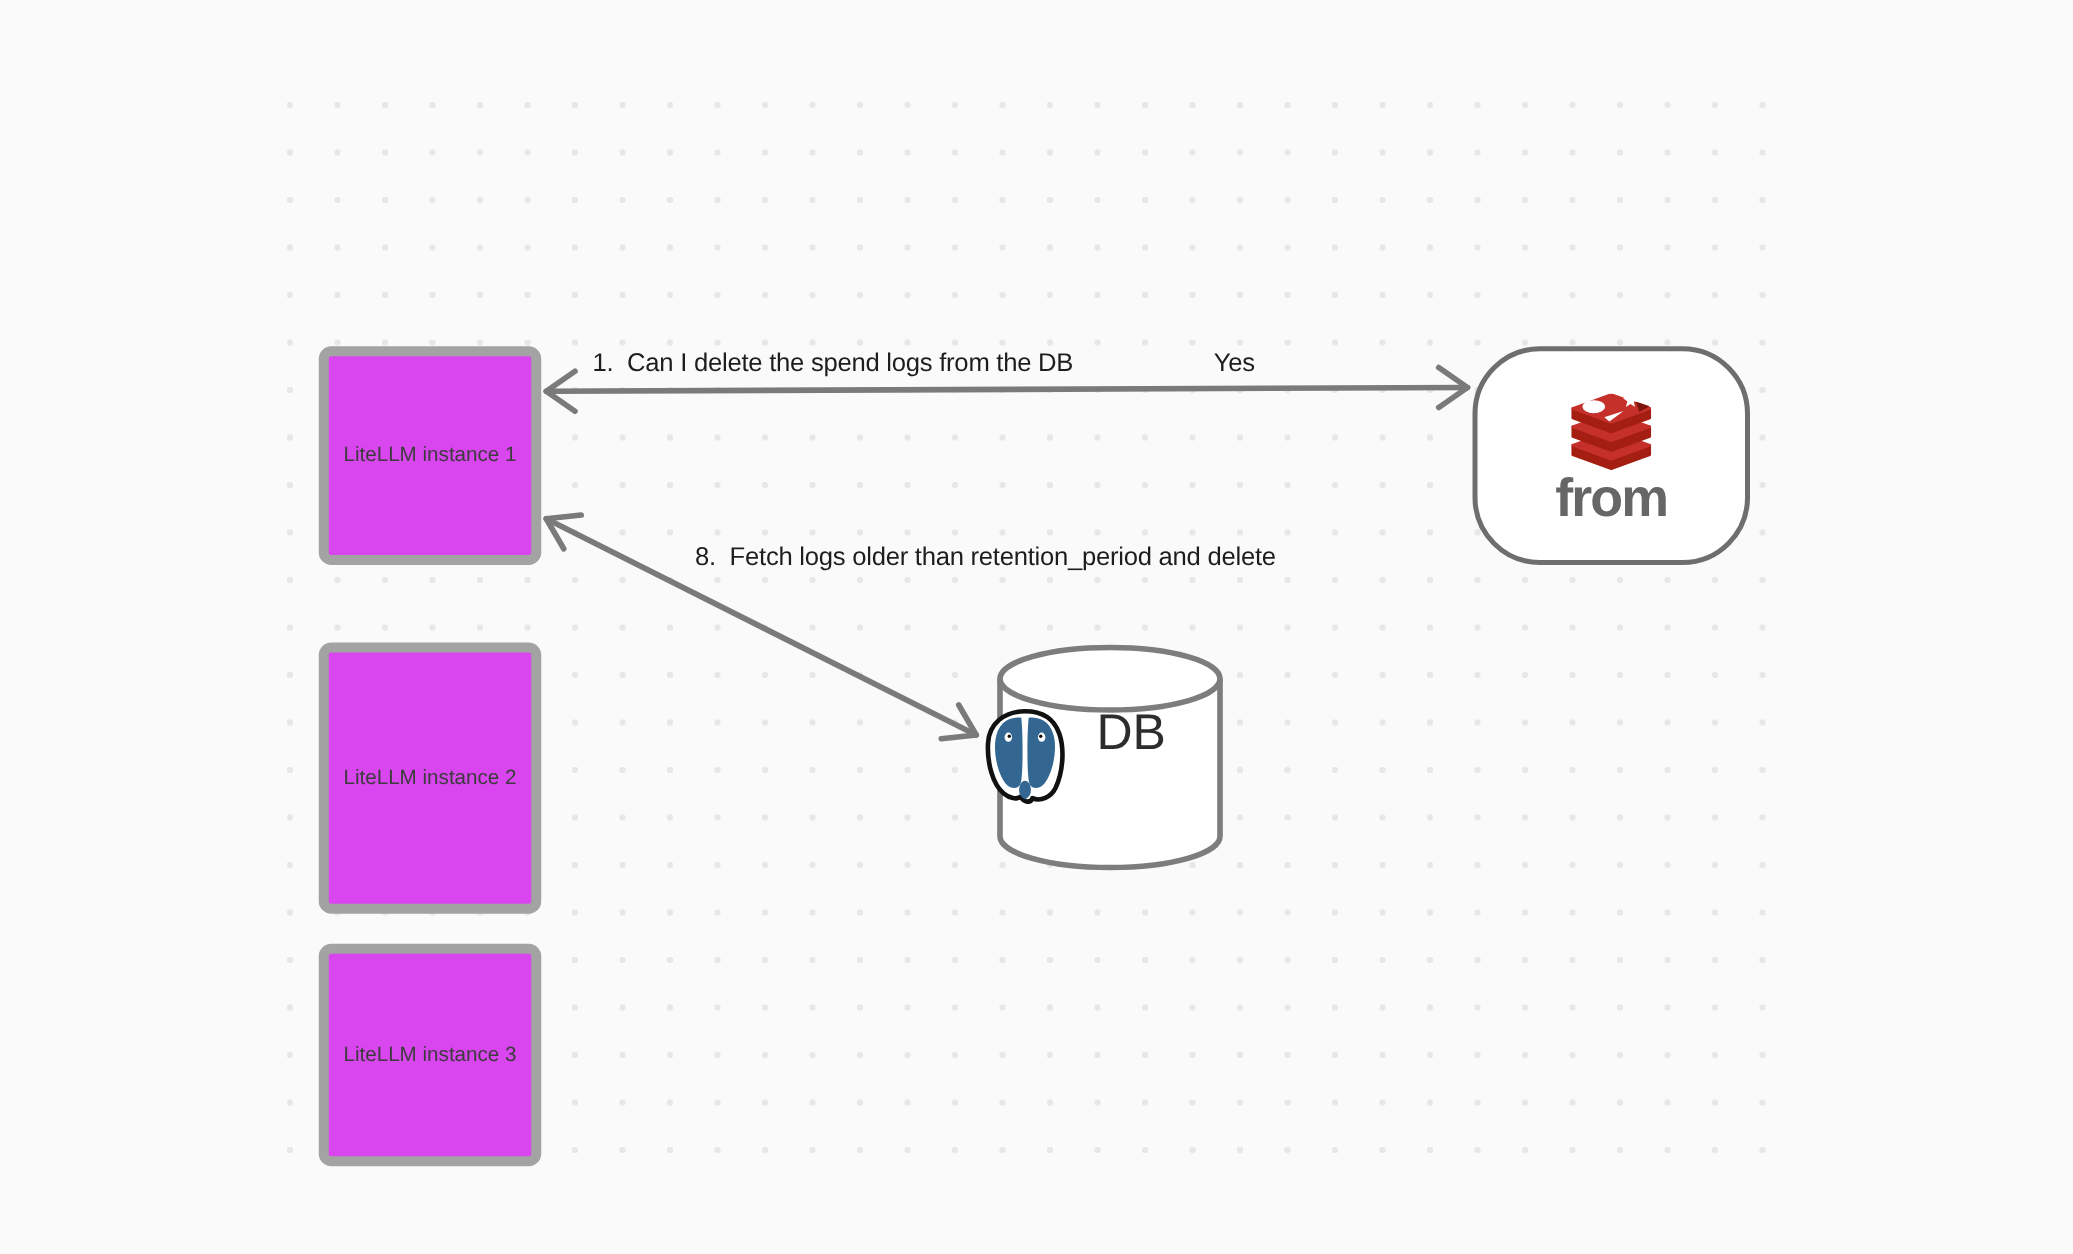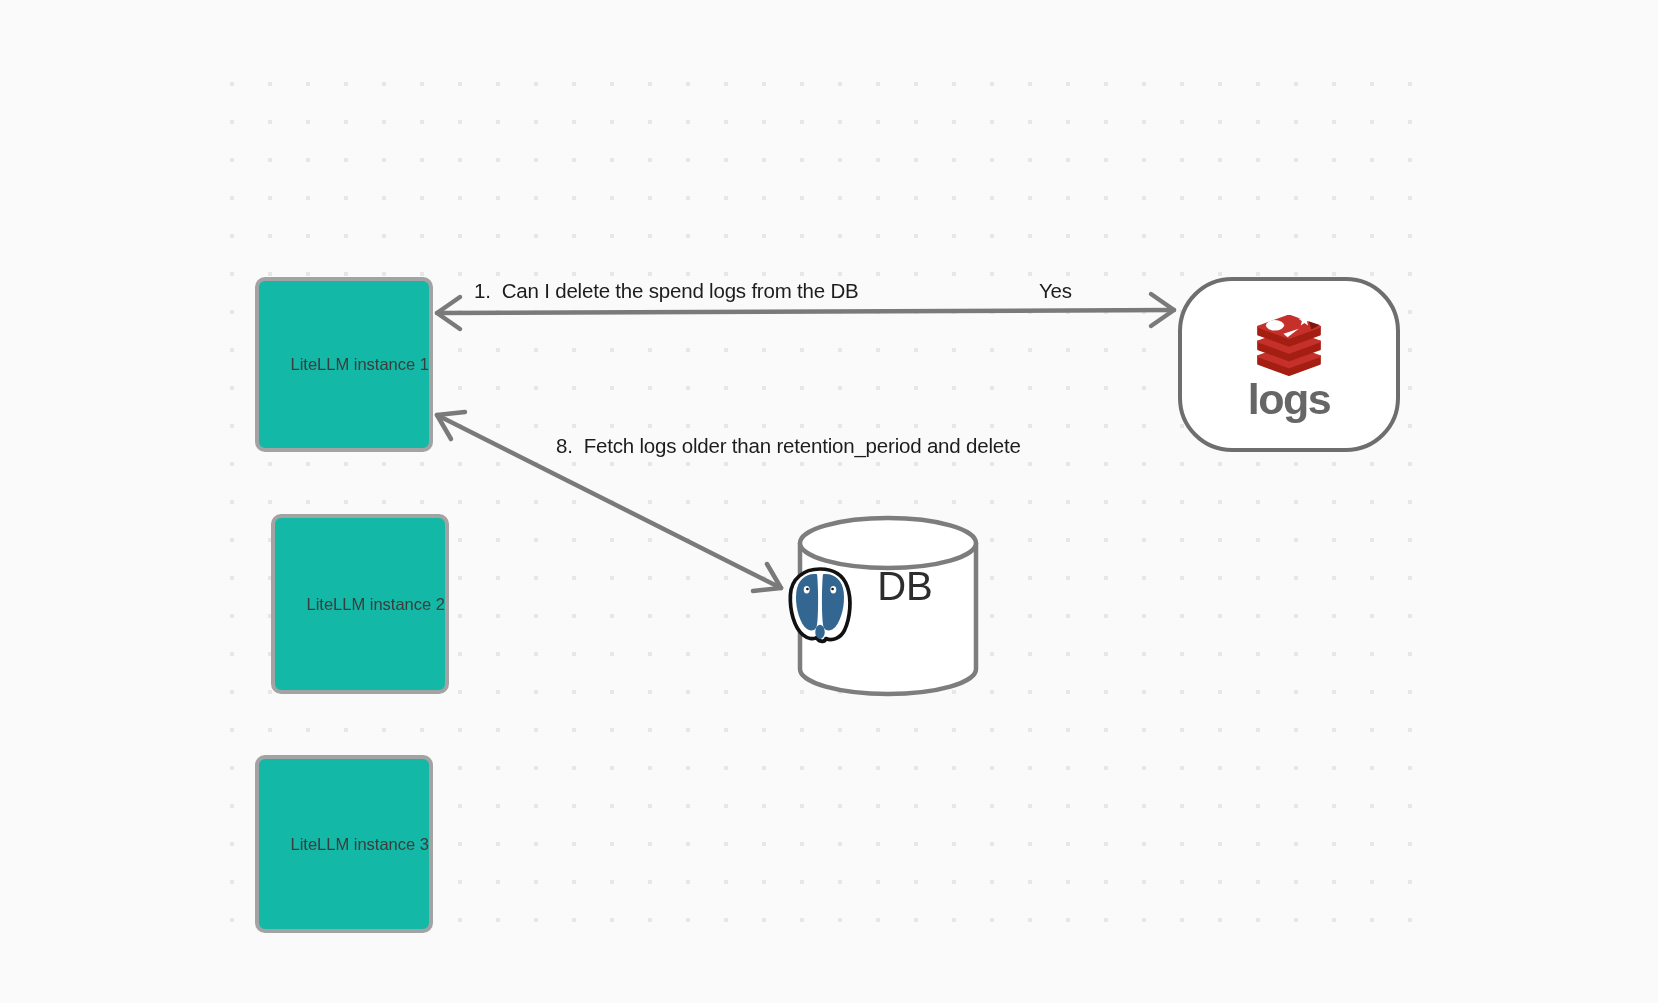--- a/index.html
+++ b/index.html
@@ -15,29 +15,29 @@
   .dot-grid {
     position: absolute; left: 213px; top: 65px; width: 1216px; height: 874px;
     background-image: radial-gradient(circle 2.4px, #e7e7e7 99%, transparent 100%);
     background-size: 38px 38px;
     pointer-events: none;
   }
 
   .node-box {
     position: absolute;
     width: 178px;
-    background: #14b8a6;
-    border: 4px solid #a3a3a3;
+    background: #d946ef;
+    border: 8px solid #a3a3a3;
     border-radius: 10px;
-    display: flex; align-items: center; justify-content: flex-end;
+    display: flex; align-items: center; justify-content: center;
     font-size: 16.5px; color: #3c3c3c;
     text-align: center;
   }
   .box1 { left: 255px; top: 277px; height: 175px; }
-  .box2 { left: 255px; top: 514px; height: 180px; margin-left: 16px; }
+  .box2 { left: 255px; top: 514px; height: 217px; }
   .box3 { left: 255px; top: 755px; height: 178px; }
 
   .redis-node {
     position: absolute; left: 1178px; top: 277px; width: 222px; height: 175px;
     background: #ffffff;
     border: 4px solid #6e6e6e;
     border-radius: 54px;
     display: flex; flex-direction: column; align-items: center; justify-content: center;
     padding-top: 6px;
   }
@@ -48,21 +48,21 @@
 
   .arrow-layer { position: absolute; inset: 0; width: 1658px; height: 1003px; pointer-events: none; }
   .arrow-layer * { pointer-events: auto; }
 
   .edge-label {
     position: absolute;
     font-size: 20.5px; font-weight: 400; color: #1d1d1f;
     white-space: pre; letter-spacing: -0.2px; line-height: 1.25;
   }
   .label-1 { left: 474px; top: 278px; }
-  .label-yes { left: 1039px; top: 278px; }
+  .label-yes { left: 971px; top: 278px; }
   .label-2 { left: 556px; top: 433px; }
 
   .db-cylinder-svg { position: absolute; left: 794px; top: 512px; }
   .db-content {
     position: absolute; left: 764px; top: 566px; width: 188px; height: 104px;
     display: flex; justify-content: center;
     pointer-events: none;
     gap: 22px;
   }
   .db-label {
@@ -121,21 +121,21 @@
         <g>
           <path fill="#a41e11" stroke="#a41e11" stroke-width="3" d="M16 16 L16 27 L60 43 L104 27 L104 16 L60 32 Z"></path>
           <path fill="#c6302b" stroke="#c6302b" stroke-width="3" d="M60 0 L104 16 L60 32 L16 16 Z"></path>
           <ellipse fill="#ffffff" cx="40" cy="14" rx="13" ry="7.5"></ellipse>
           <path fill="#ffffff" d="M82 -2 L84.2 3.9 L90.6 4.2 L85.6 8.2 L87.3 14.3 L82 10.8 L76.7 14.3 L78.4 8.2 L73.4 4.2 L79.8 3.9 Z"></path>
           <path fill="#ffffff" d="M52 26 L74 19 L58 31 Z"></path>
           <path fill="#7e150d" d="M88 8 L104 13.5 L92 20 Z"></path>
         </g>
       </g>
     </svg>
-    <div class="redis-wordmark">logs</div>
+    <div class="redis-wordmark">from</div>
   </div>
 
   <svg class="db-cylinder-svg" width="188" height="188" viewBox="0 0 188 188">
     <path d="M6 31 L6 157 A88 25 0 0 0 182 157 L182 31" fill="#ffffff" stroke="#7d7d7d" stroke-width="4.5"></path>
     <ellipse cx="94" cy="31" rx="88" ry="25" fill="#ffffff" stroke="#7d7d7d" stroke-width="4.5"></ellipse>
   </svg>
   <div class="db-content">
     <svg width="74" height="80" viewBox="0 0 100 108">
       <path fill="#ffffff" stroke="#111111" stroke-width="5" stroke-linejoin="round" d="M50 4 C28 4 11 17 10 39 C9 60 15 83 27 93 C33 98 41 100 46 96 C47 102 56 104 58 98 C67 102 78 97 83 87 C91 70 93 45 87 28 C81 11 67 4 50 4 Z"></path>
       <path fill="#336791" d="M46 11 C32 9 20 18 18 35 C16 52 21 72 29 82 C34 88 42 89 45 83 C48 76 48 30 46 11 Z"></path>

